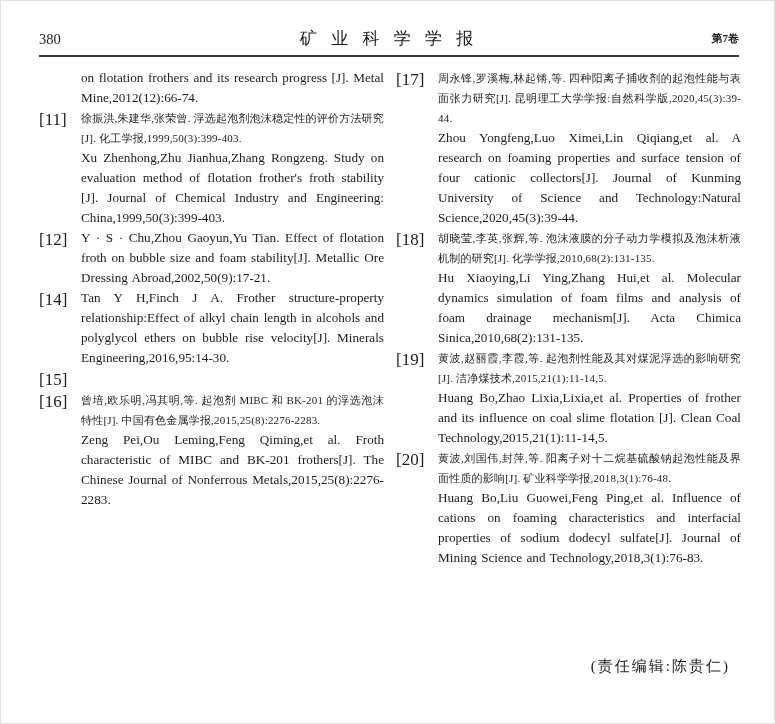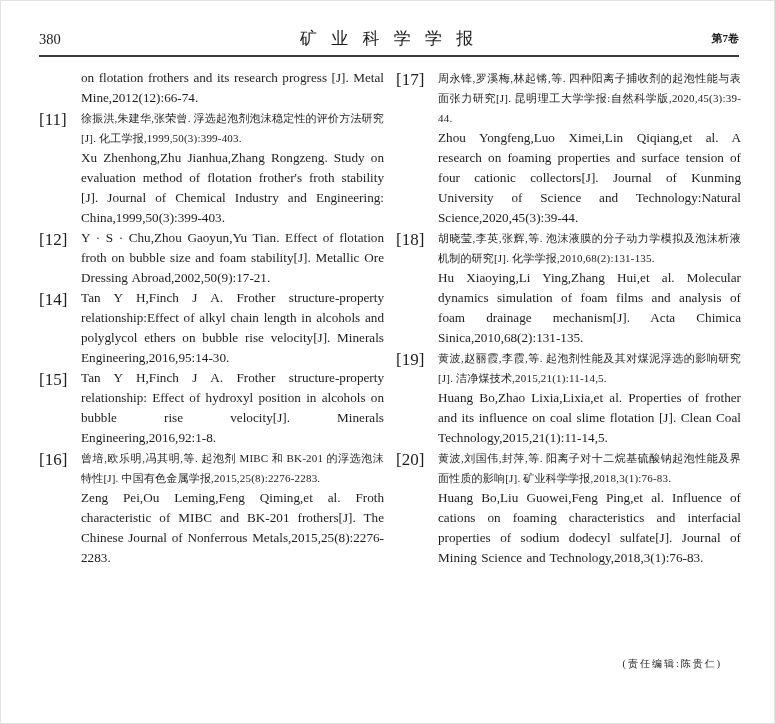--- a/index.html
+++ b/index.html
@@ -70,22 +70,22 @@
     word-spacing:1px;
   }
   .para-zh{
     font-size:11px;
     letter-spacing:0.2px;
   }
   
   .editor-note{
     position:absolute;
     top:656px;
-    right:52px;
-    font-size:10px;
+    right:44px;
+    font-size:15px;
     letter-spacing:2px;
   }
 </style>
 </head>
 <body>
 
 <div class="page">
 
   <div class="header">
     <span class="page-number">380</span>
@@ -115,23 +115,20 @@
           </div>
         </div>
         <div class="entry">
           <div class="ref-label">[14]</div>
           <div class="ref-body">
             <div class="para para-en">Tan Y H,Finch J A. Frother structure-property relationship:Effect of alkyl chain length in alcohols and polyglycol ethers on bubble rise velocity[J]. Minerals Engineering,2016,95:14-30.</div>
           </div>
         </div>
         <div class="entry">
           <div class="ref-label">[15]</div>
-          <div class="ref-body">
-            <div class="para para-en">Tan Y H,Finch J A. Frother structure-property relationship: Effect of hydroxyl position in alcohols on bubble rise velocity[J]. Minerals Engineering,2016,92:1-8.</div>
-          </div>
         </div>
         <div class="entry">
           <div class="ref-label">[16]</div>
           <div class="ref-body">
             <div class="para para-zh">曾培,欧乐明,冯其明,等. 起泡剂 MIBC 和 BK-201 的浮选泡沫特性[J]. 中国有色金属学报,2015,25(8):2276-2283.</div>
             <div class="para para-en">Zeng Pei,Ou Leming,Feng Qiming,et al. Froth characteristic of MIBC and BK-201 frothers[J]. The Chinese Journal of Nonferrous Metals,2015,25(8):2276-2283.</div>
           </div>
         </div>
       </div>
     <div class="column" id="right-col">
@@ -152,21 +149,21 @@
         <div class="entry">
           <div class="ref-label">[19]</div>
           <div class="ref-body">
             <div class="para para-zh">黄波,赵丽霞,李霞,等. 起泡剂性能及其对煤泥浮选的影响研究[J]. 洁净煤技术,2015,21(1):11-14,5.</div>
             <div class="para para-en">Huang Bo,Zhao Lixia,Lixia,et al. Properties of frother and its influence on coal slime flotation [J]. Clean Coal Technology,2015,21(1):11-14,5.</div>
           </div>
         </div>
         <div class="entry">
           <div class="ref-label">[20]</div>
           <div class="ref-body">
-            <div class="para para-zh">黄波,刘国伟,封萍,等. 阳离子对十二烷基硫酸钠起泡性能及界面性质的影响[J]. 矿业科学学报,2018,3(1):76-83.</div>
+            <div class="para para-zh">黄波,刘国伟,封萍,等. 阳离子对十二烷基硫酸钠起泡性能及界面性质的影响[J]. 矿业科学学报,2018,3(1):76-48.</div>
             <div class="para para-en">Huang Bo,Liu Guowei,Feng Ping,et al. Influence of cations on foaming characteristics and interfacial properties of sodium dodecyl sulfate[J]. Journal of Mining Science and Technology,2018,3(1):76-83.</div>
           </div>
         </div>
       </div>
   </div>
 
   <div class="editor-note">(责任编辑:陈贵仁)</div>
 
 </div>
 

